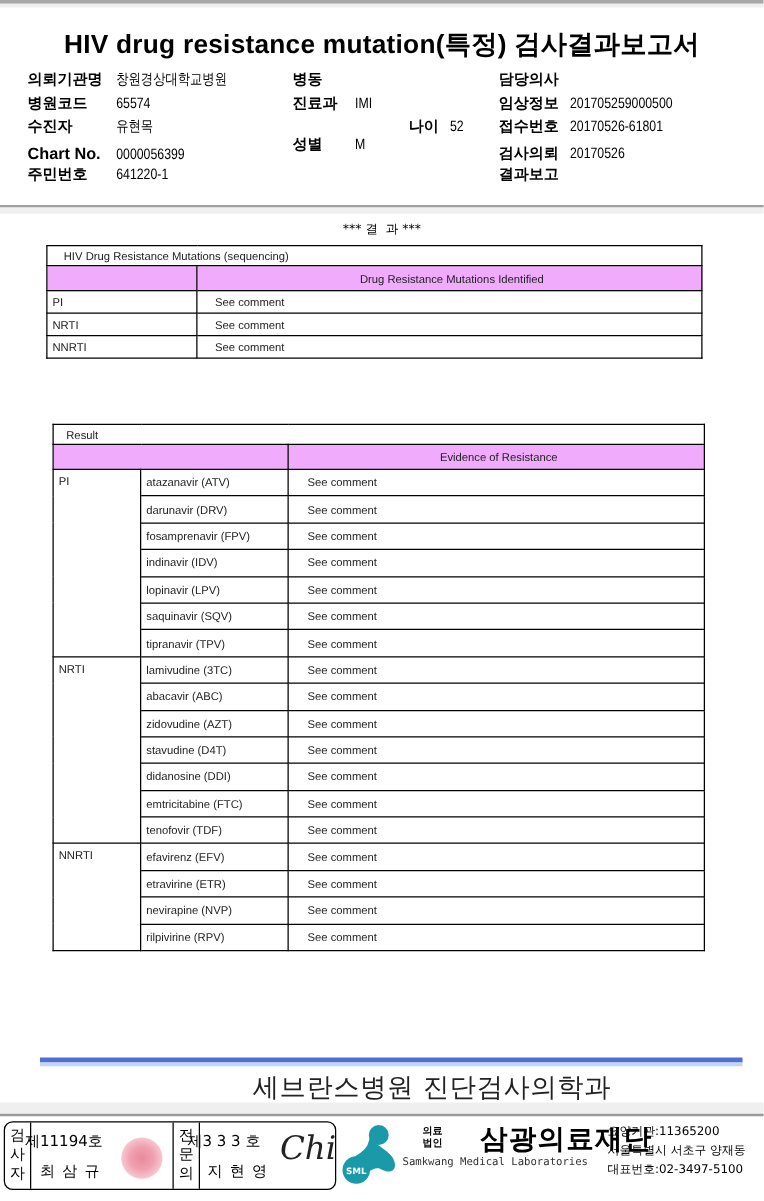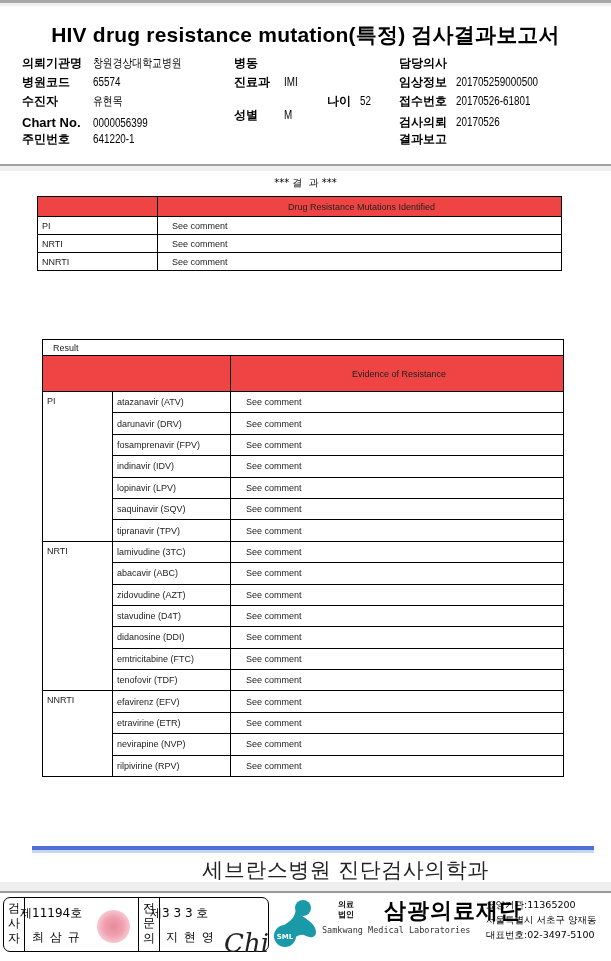--- a/index.html
+++ b/index.html
@@ -16,49 +16,49 @@
   .info .lbl { font-weight: bold; display: inline-block; }
   .info .val { font-family: "Liberation Sans Narrow", "Liberation Sans", sans-serif; font-size: 12px; transform: scaleX(0.82); transform-origin: left center; display: inline-block; }
 
   .sep-rule { position: absolute; left: 0; top: 164px; width: 611px; height: 2px; background: #a0a0a0; }
   .sep-shade { position: absolute; left: 0; top: 166px; width: 611px; height: 5px; background: #f0f0f0; }
 
   .result-heading { position: absolute; left: 0; top: 176px; width: 611px; text-align: center; font-size: 10px; }
 
   table { border-collapse: collapse; position: absolute; font-family: "Liberation Sans", sans-serif; font-size: 9px; color: #222; }
   td { border: 1px solid #000; height: 18px; padding: 0 0 0 4px; vertical-align: middle; }
-  td.hdr { background: #ef4444; text-align: center; }
+  td.hdr { background: #f0abfc; text-align: center; }
 
   #t1 { left: 37px; top: 196px; width: 525px; }
   #t1 tr.cap td { height: 16px; padding-left: 13px; }
   #t1 tr.hrow td { height: 20px; }
   #t1 .c1 { width: 120px; }
   #t1 td.val { padding-left: 14px; }
 
   #t2 { left: 42px; top: 339px; width: 522px; padding-left: 25px; }
   #t2 tr.cap td { height: 16px; padding-left: 10px; }
-  #t2 tr.hrow td { height: 36px; }
+  #t2 tr.hrow td { height: 20px; }
   #t2 td { height: 21.4px; }
   #t2 .c1 { width: 70px; vertical-align: top; padding-top: 4px; }
   #t2 .c2 { width: 118px; }
   #t2 td.val { padding-left: 15px; }
 
   .blue-bar { position: absolute; left: 32px; top: 846px; width: 562px; height: 4px; background: #4f6fd8; }
   .blue-bar-light { position: absolute; left: 32px; top: 850px; width: 562px; height: 3px; background: #c5d6f5; }
   .dept { position: absolute; left: 0; top: 856px; width: 611px; text-align: center; font-size: 21px; color: #222; letter-spacing: 0.5px; margin-left: 40px; }
   .dept-shade { position: absolute; left: 0; top: 882px; width: 611px; height: 9px; background: #efefef; }
   .dept-rule { position: absolute; left: 0; top: 891px; width: 611px; height: 2px; background: #9a9a9a; }
 
   .sigbox { position: absolute; left: 3px; top: 897px; width: 266px; height: 55px; border: 1px solid #000; border-radius: 7px; }
   .sigbox .vdiv { position: absolute; top: 0; bottom: 0; width: 1px; background: #000; }
   .sigbox .vlabel { position: absolute; top: 3px; font-size: 12px; line-height: 15px; width: 16px; text-align: center; }
   .sigbox .line { position: absolute; font-size: 12px; white-space: nowrap; }
   .stamp { position: absolute; left: 93px; top: 12px; width: 33px; height: 33px; border-radius: 50%;
            background: radial-gradient(circle, #e88a9a 0%, #f0a0b0 40%, #f7c6d0 70%, #fbe3e8 100%); }
-  .signature { position: absolute; left: 220px; top: 6px; font-family: "DejaVu Serif", serif; font-style: italic; font-size: 26px; color: #222; margin-top: 24px; }
+  .signature { position: absolute; left: 220px; top: 6px; font-family: "DejaVu Serif", serif; font-style: italic; font-size: 26px; color: #222; }
 
   .logo { position: absolute; left: 272px; top: 898px; width: 48px; height: 50px; }
   .org-small { position: absolute; left: 338px; top: 900px; font-size: 8px; line-height: 10px; font-weight: bold; }
   .org-name { position: absolute; left: 344px; top: 896px; font-size: 22px; font-weight: bold; letter-spacing: 1px; margin-left: 40px; }
   .org-eng { position: absolute; left: 322px; top: 925px; font-family: "DejaVu Sans Mono", monospace; font-size: 8.5px; color: #333; }
   .org-info { position: absolute; left: 486px; font-size: 9.5px; white-space: nowrap; }
 </style>
 </head>
 <body>
 
@@ -112,20 +112,23 @@
   <span class="lbl" style="width:57px">결과보고</span><span class="val"></span>
 </div>
 
 <div class="sep-rule"></div>
 <div class="sep-shade"></div>
 
 <div class="result-heading" style="white-space:pre">*** 결  과 ***</div>
 
 <table id="t1">
   <tbody>
+      <tr class="cap">
+    <td colspan="2">HIV Drug Resistance Mutations (sequencing)</td>
+  </tr>
   <tr class="hrow">
     <td class="hdr c1"></td>
     <td class="hdr">Drug Resistance Mutations Identified</td>
   </tr>
   </tbody>
     <tbody id="t1-body">
       <tr>
         <td class="c1">PI</td>
         <td class="val">See comment</td>
       </tr>

